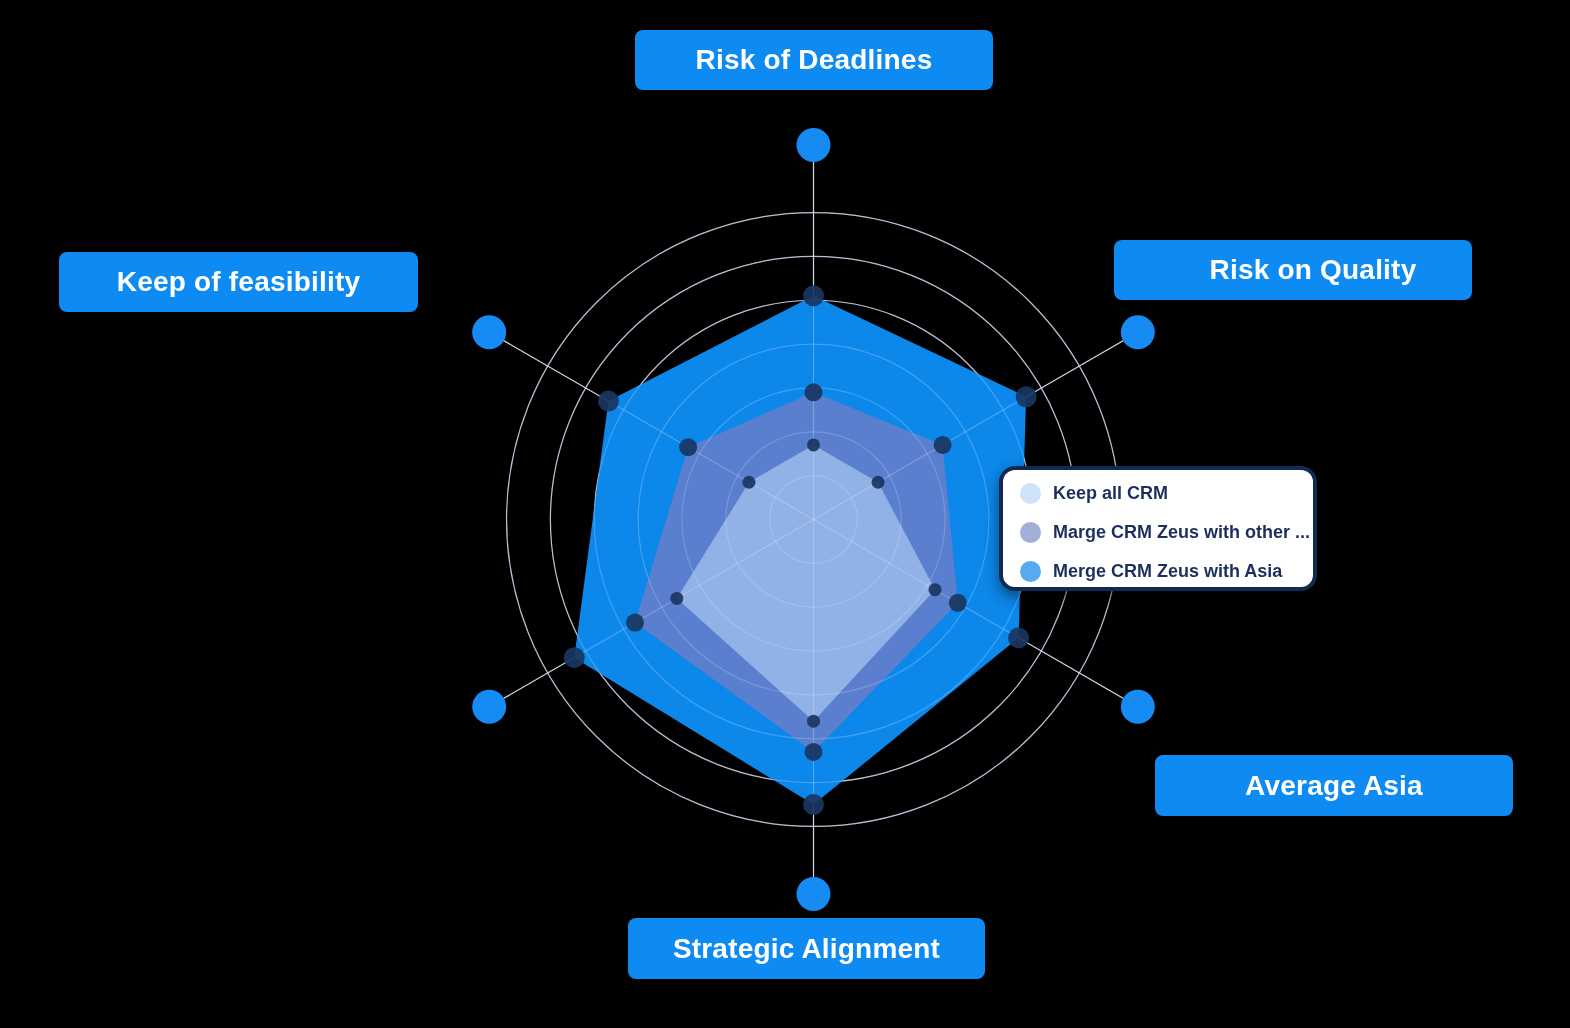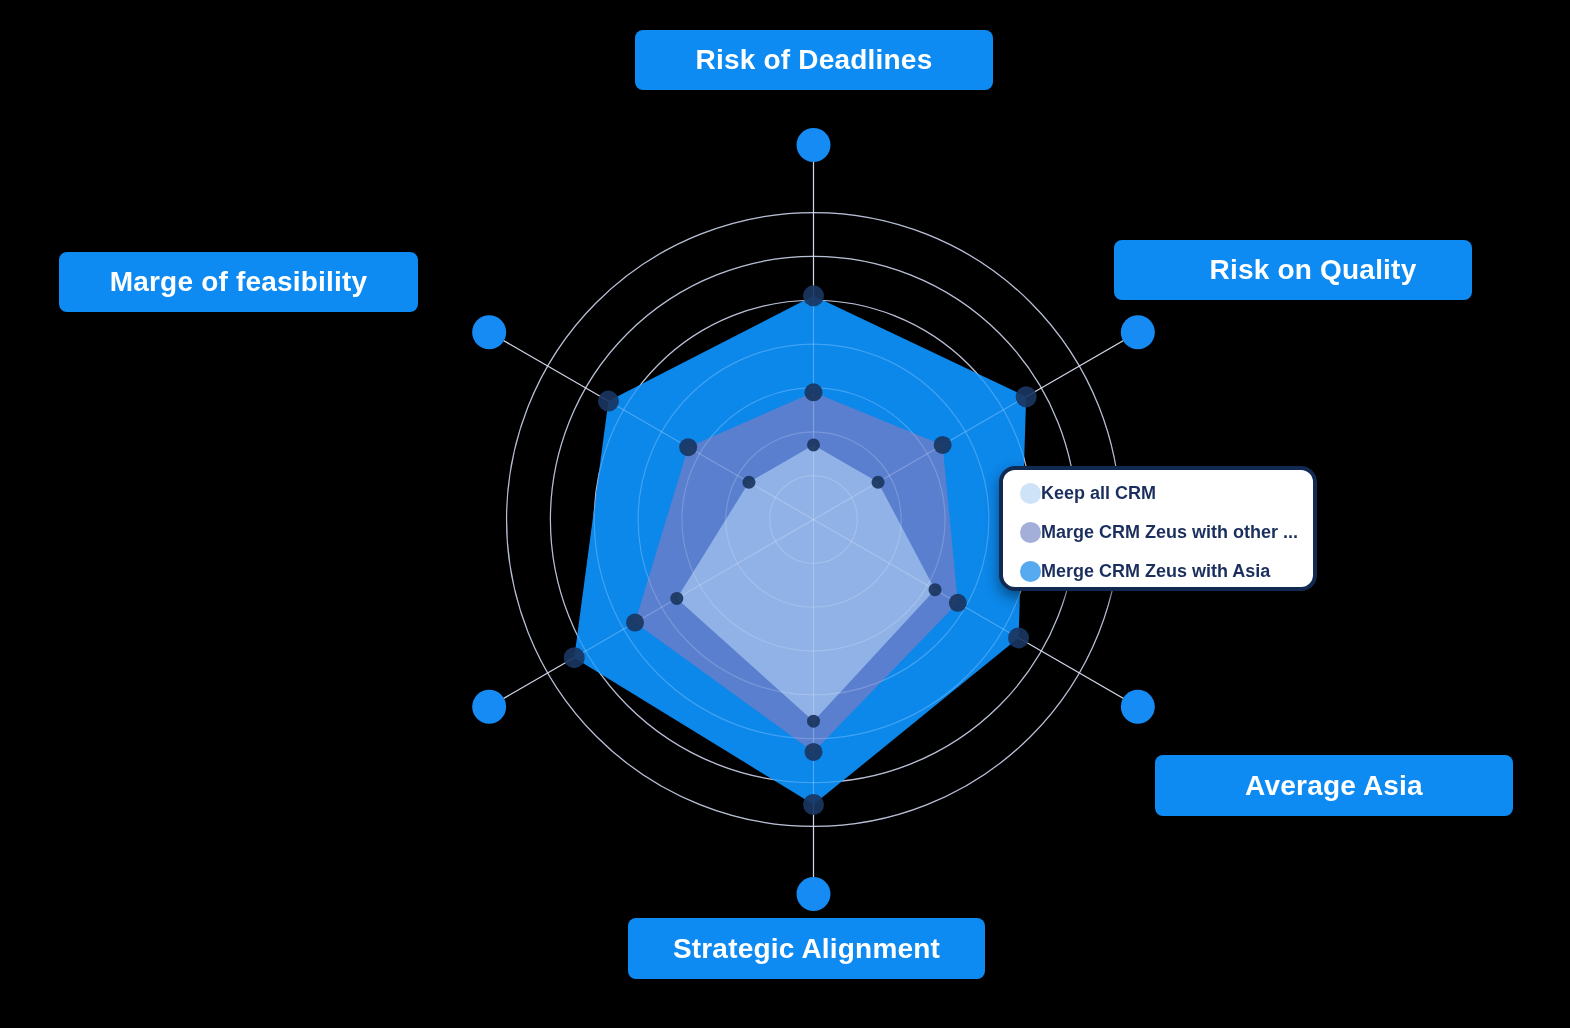--- a/index.html
+++ b/index.html
@@ -47,21 +47,21 @@
     flex-direction:column;
     justify-content:center;
     gap:7px;
     padding-left:17px;
     z-index:4;
     box-shadow:0 6px 14px rgba(0,0,0,0.45);
   }
   .legend-row{
     display:flex;
     align-items:center;
-    gap:0;
+    gap:12px;
     height:24px;
     cursor:pointer;
     margin-top:8px;
   }
   .legend-swatch{
     width:21px;height:21px;border-radius:50%;
     flex:0 0 auto;
     background:#ccc;
   }
   .legend-label{
@@ -138,21 +138,21 @@
   <div class="axis-label lb-quality">
     <span>Risk on Quality</span>
   </div>
   <div class="axis-label lb-avg">
     <span>Average Asia</span>
   </div>
   <div class="axis-label lb-strategic">
     <span>Strategic Alignment</span>
   </div>
   <div class="axis-label lb-feasibility">
-    <span>Marge of feasibility</span>
+    <span>Keep of feasibility</span>
   </div>
 
   <div class="legend">
     <div class="legend-row">
       <span class="legend-swatch" style="background: rgb(207, 227, 248);"></span>
       <span class="legend-label">Keep all CRM</span>
     </div>
     <div class="legend-row">
       <span class="legend-swatch" style="background: rgb(163, 174, 217);"></span>
       <span class="legend-label">Marge CRM Zeus with other ...</span>

